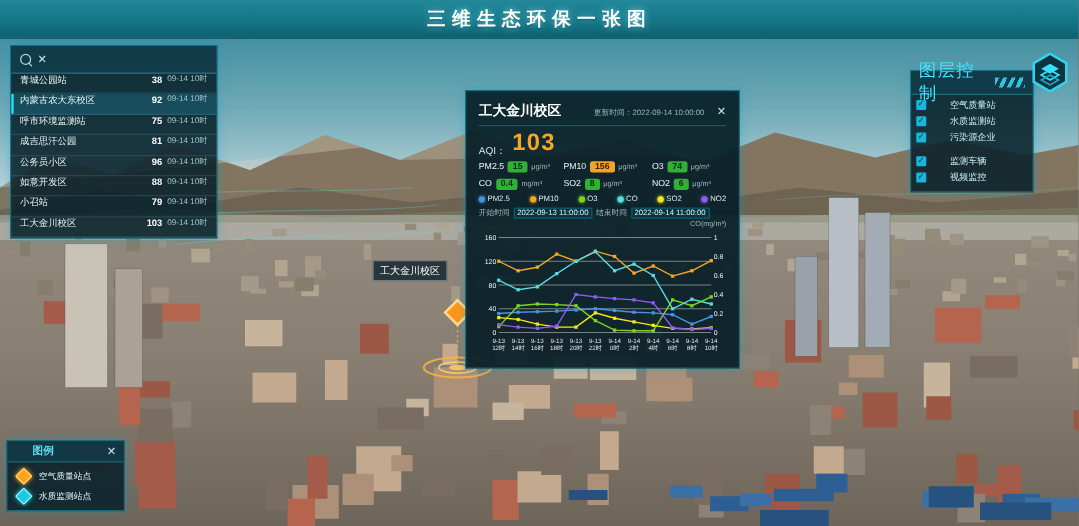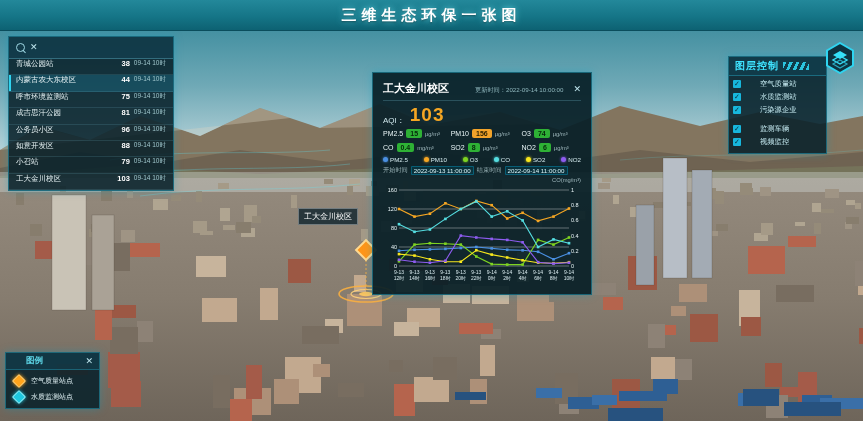--- a/index.html
+++ b/index.html
@@ -52,21 +52,21 @@
   #clegend .li{display:flex;align-items:center;gap:2px;font-size:6.2px;color:#d5ebef;}
   #clegend .dot{width:5px;height:5px;border-radius:50%;box-shadow:0 0 3px currentColor;}
   #timerow{display:flex;align-items:center;gap:3px;font-size:6.2px;color:#9fb8bd;margin-bottom:2px;}
   #timerow .tv{color:#d9f3f7;border:1px solid rgba(0,200,255,.3);background:rgba(0,80,100,.3);
     padding:0 2px;border-radius:1px;}
   #rax{text-align:right;font-size:5.8px;color:#9fb8bd;height:7px;}
   
   #layers{left:728px;top:56px;width:97px;padding-bottom:6px;}
   #layers .hd{display:flex;align-items:center;height:18px;padding:0 6px;gap:4px;
     border-bottom:1px solid rgba(40,180,210,.4);background:rgba(16,66,84,.6);}
-  #layers .hd .t{font-size:10px;font-weight:bold;color:#3fe3ff;letter-spacing:1px;}
+  #layers .hd .t{font-size:14px;font-weight:normal;color:#3fe3ff;letter-spacing:1px;}
   .stripes{width:26px;height:8px;background:repeating-linear-gradient(115deg,#2fd4f0 0 3px,transparent 3px 6px);opacity:.9;}
   #layers .it{display:flex;align-items:center;gap:19px;padding:3px 8px 0 4px;font-size:7.3px;color:#c9eef5;}
   #layers .it.gap{margin-top:6px;}
   .cbx{width:8px;height:8px;background:#17b7dd;border-radius:1px;color:#04313d;
     font-size:7px;line-height:8px;text-align:center;font-weight:bold;flex:none;}
   #hexicon{left:824px;top:42px;width:32px;height:32px;z-index:21;}
   
   #maplegend{left:5px;top:352px;width:93px;padding-bottom:6px;}
   #maplegend .hd{display:flex;align-items:center;height:16px;padding:0 6px;
     border-bottom:1px solid rgba(40,180,210,.35);background:rgba(16,66,84,.55);}
@@ -298,21 +298,21 @@
     <span class="x">✕</span>
   </div>
   <div id="station-rows">
       <div class="row">
         <span class="nm">青城公园站</span>
     <span class="aq">38</span>
     <span class="tm">09-14 10时</span>
       </div>
       <div class="row sel">
         <span class="nm">内蒙古农大东校区</span>
-    <span class="aq">44</span>
+    <span class="aq">92</span>
     <span class="tm">09-14 10时</span>
       </div>
       <div class="row">
         <span class="nm">呼市环境监测站</span>
     <span class="aq">75</span>
     <span class="tm">09-14 10时</span>
       </div>
       <div class="row">
         <span class="nm">成吉思汗公园</span>
     <span class="aq">81</span>

